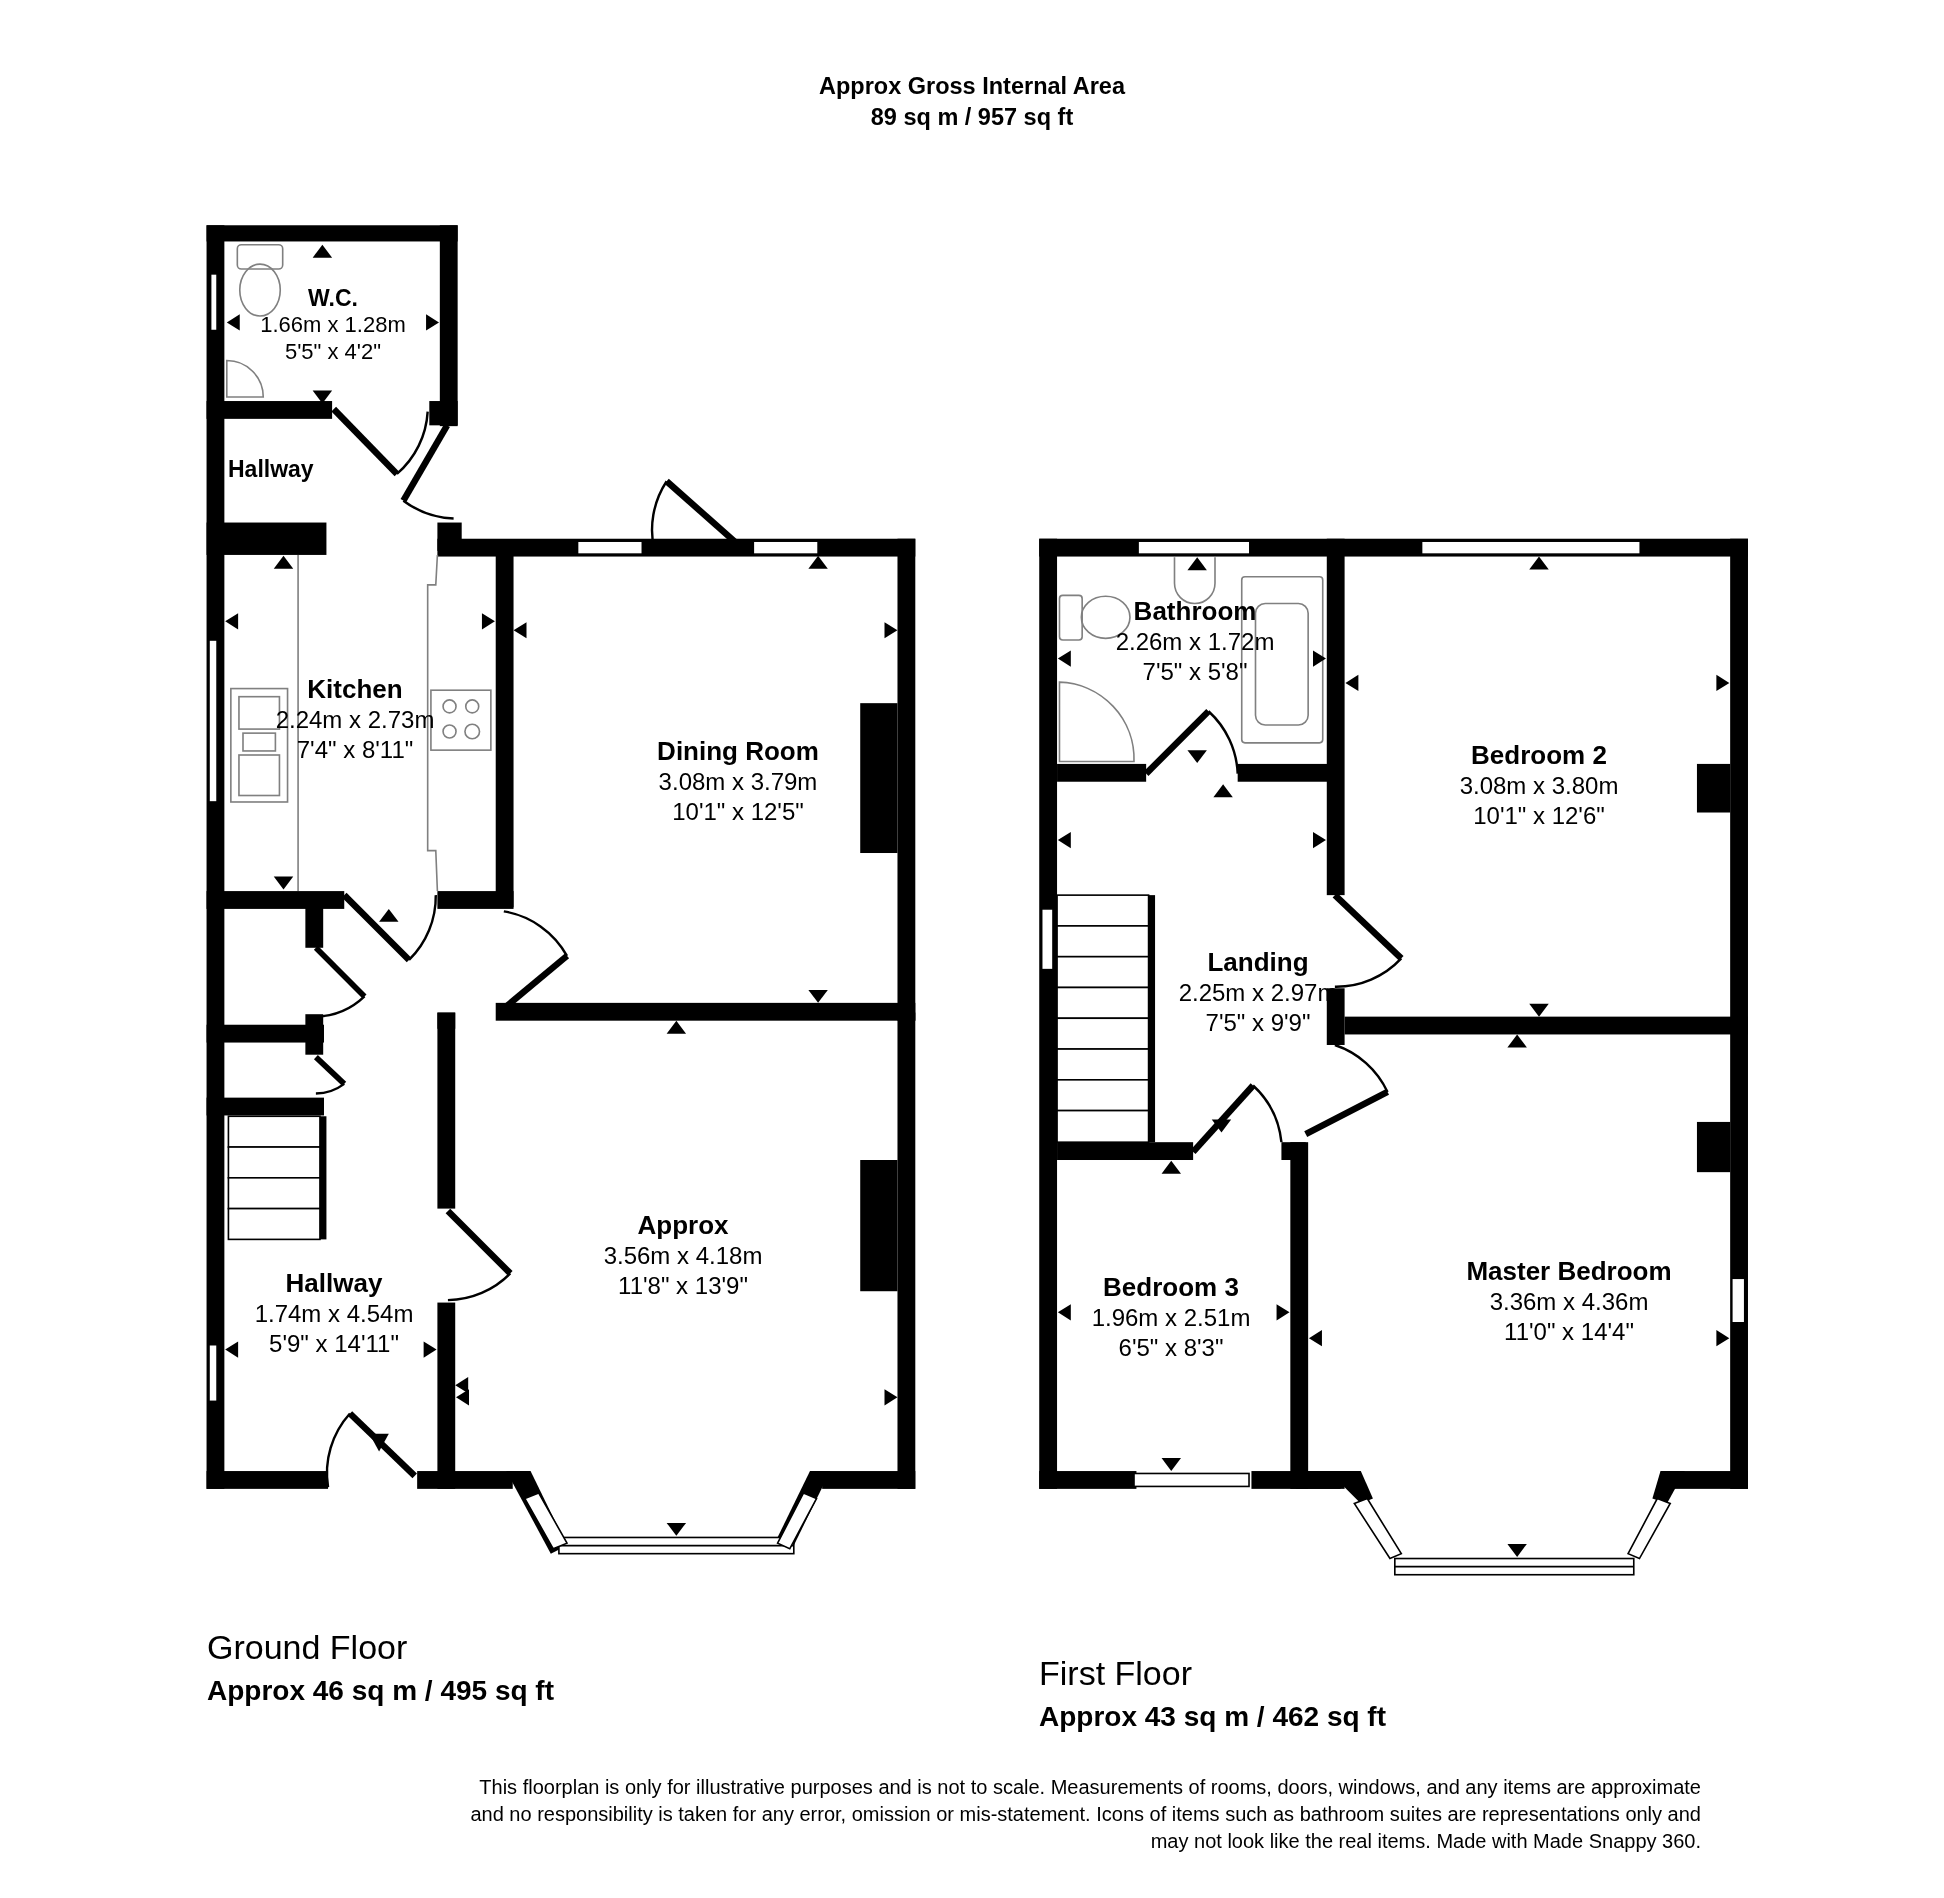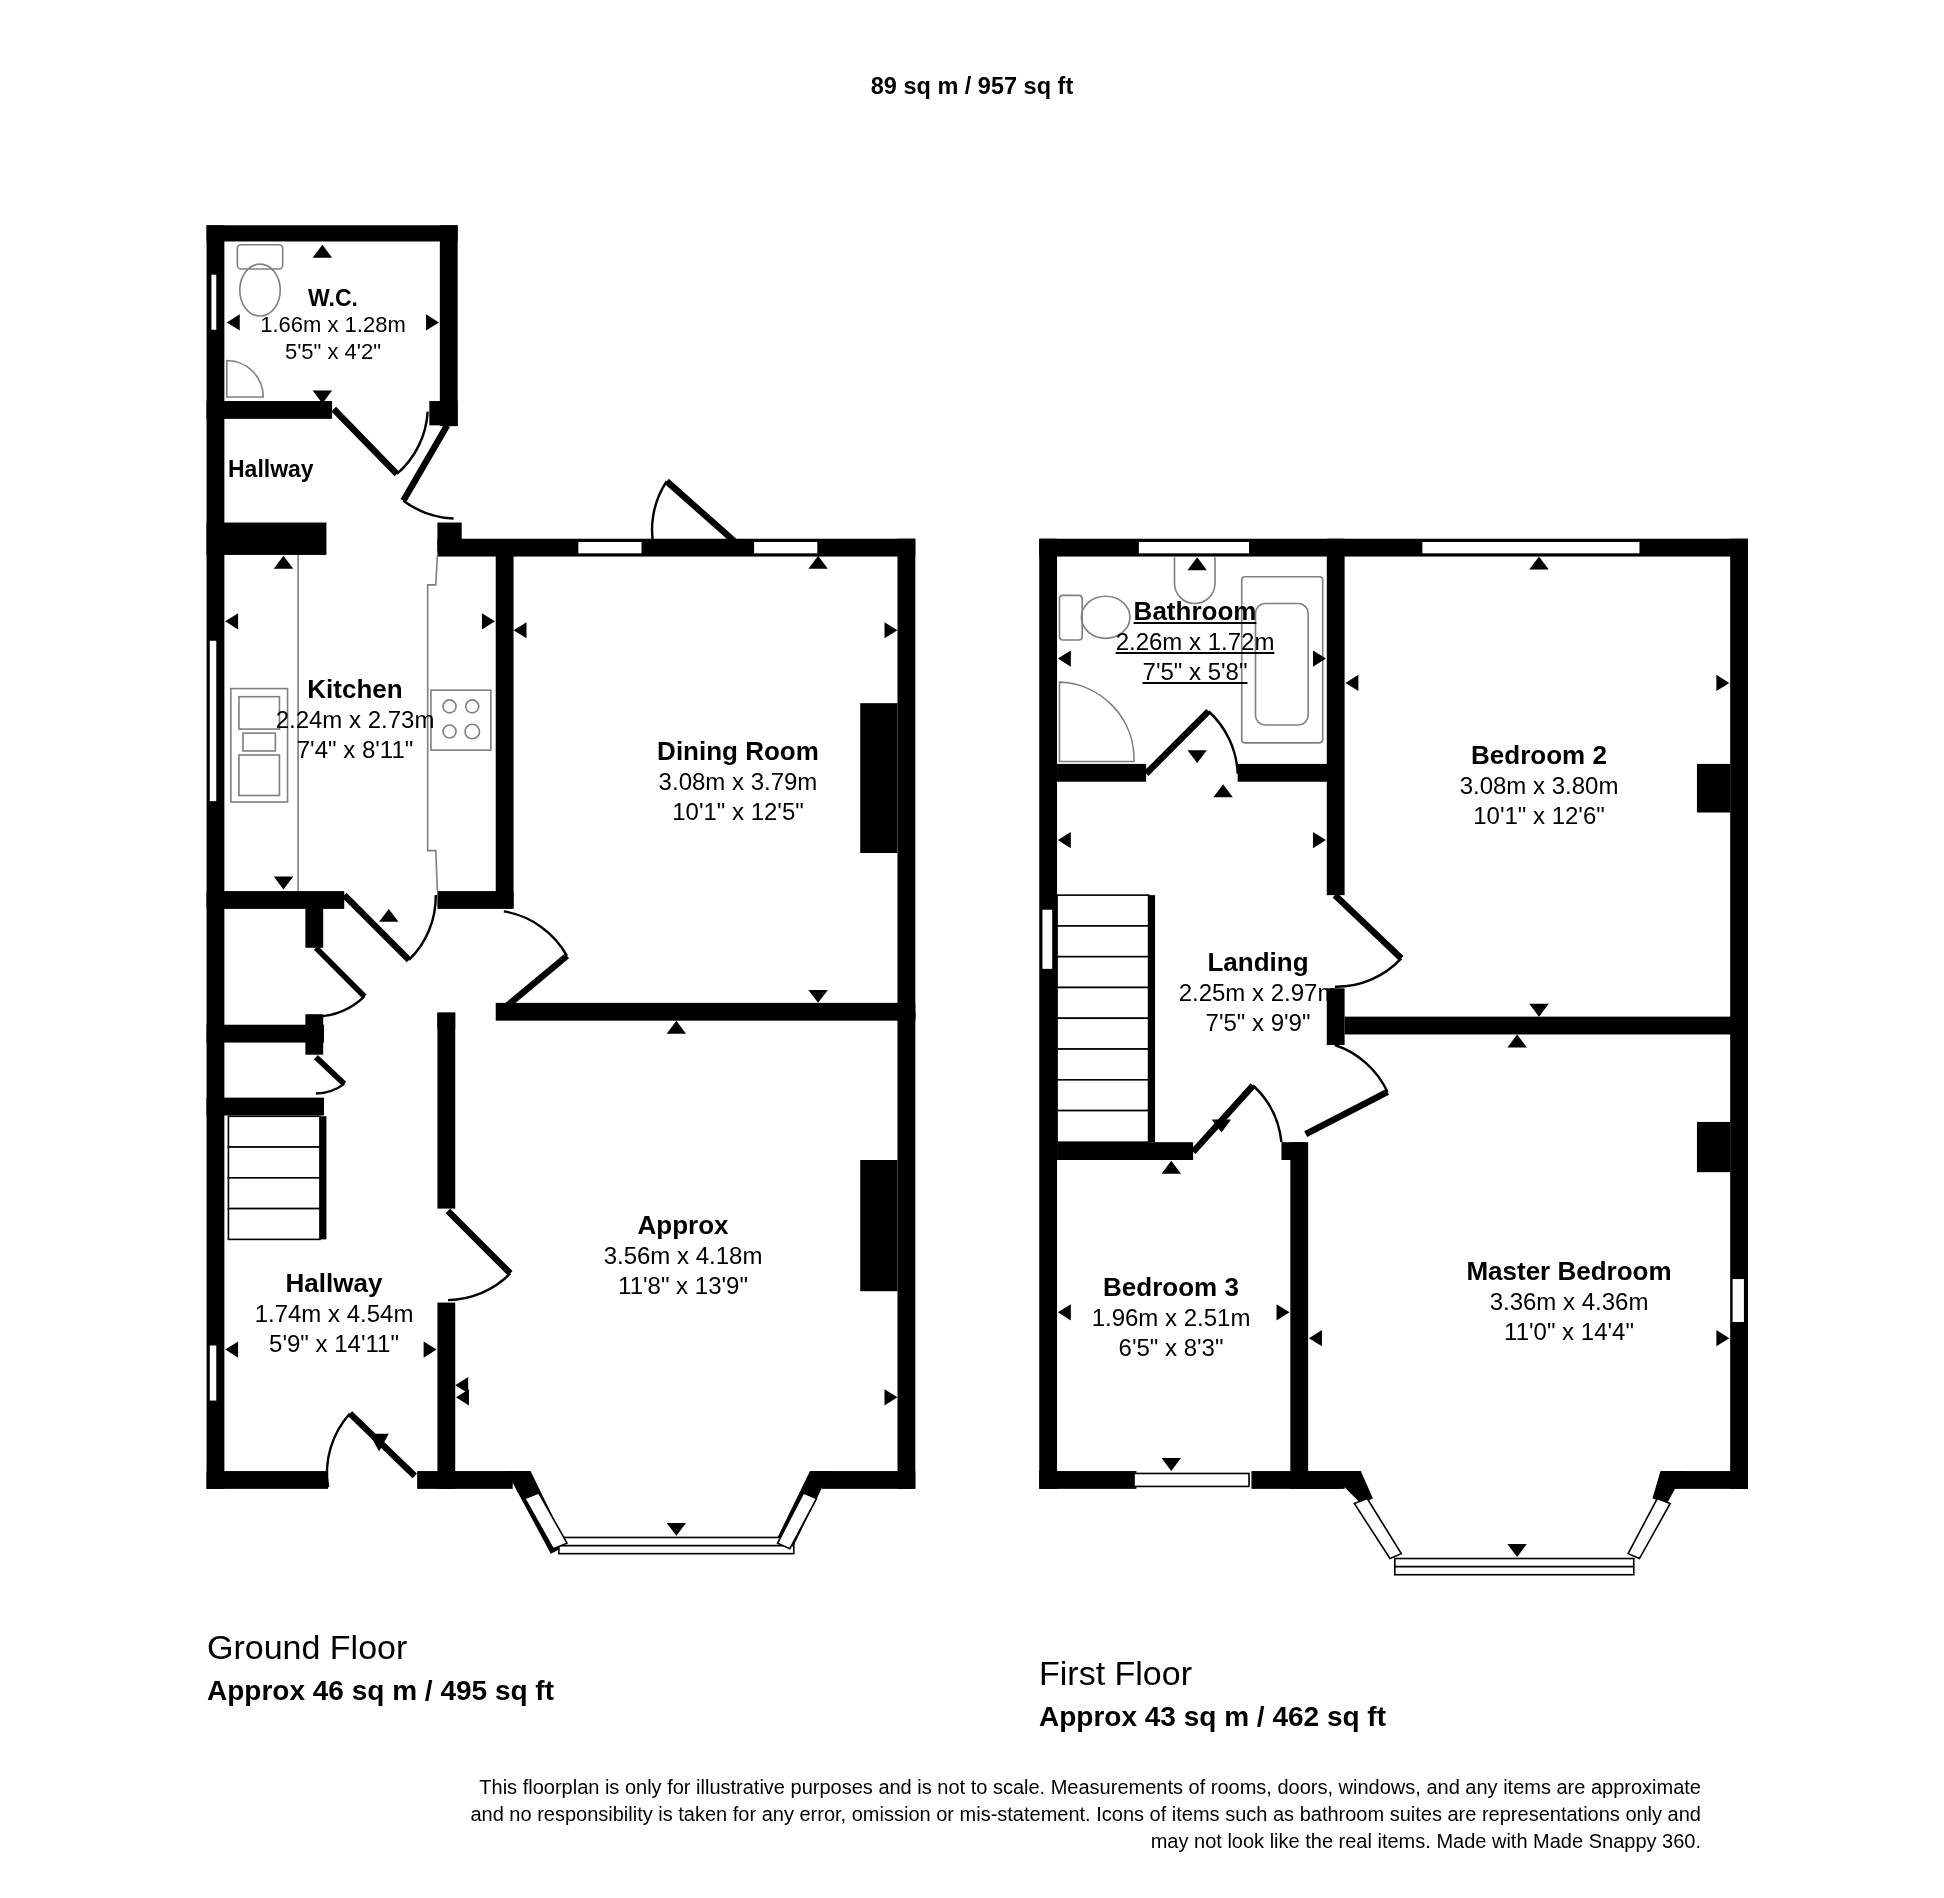--- a/index.html
+++ b/index.html
@@ -14,20 +14,21 @@
   .room-dim { font-size: 24px; line-height: 30px; display: block; }
   .floor-title { font-size: 34px; line-height: 41px; }
   .floor-area { font-weight: bold; font-size: 28px; line-height: 31px; }
   .disclaimer { left: 243px; width: 1458px; top: 1774px; font-size: 20px; line-height: 27px; text-align: right; }
   .hall-small { font-weight: bold; font-size: 23px; }
 </style>
 </head>
 <body>
 
 <div class="abs title-block center-text">
+  <div>Approx Gross Internal Area</div>
   <div>89 sq m / 957 sq ft</div>
 </div>
 
 <svg class="plan" width="1944" height="1898" viewBox="0 0 2400 2343">
   <defs>
     <marker id="none"></marker>
   </defs>
 
   <g fill="#000" stroke="none">
 
@@ -281,21 +282,21 @@
   <span class="room-name">Approx</span>
   <span class="room-dim">3.56m x 4.18m</span>
   <span class="room-dim">11'8" x 13'9"</span>
 </div>
 <div class="room-label" style="left:334px; top:1268px;">
   <span class="room-name">Hallway</span>
   <span class="room-dim">1.74m x 4.54m</span>
   <span class="room-dim">5'9" x 14'11"</span>
 </div>
 
-<div class="room-label" style="left:1195px; top:596px;text-decoration:underline;">
+<div class="room-label" style="left:1195px; top:596px;">
   <span class="room-name">Bathroom</span>
   <span class="room-dim">2.26m x 1.72m</span>
   <span class="room-dim">7'5" x 5'8"</span>
 </div>
 <div class="room-label" style="left:1539px; top:740px;text-align:center;">
   <span class="room-name">Bedroom 2</span>
   <span class="room-dim">3.08m x 3.80m</span>
   <span class="room-dim">10'1" x 12'6"</span>
 </div>
 <div class="room-label" style="left:1258px; top:947px;">

